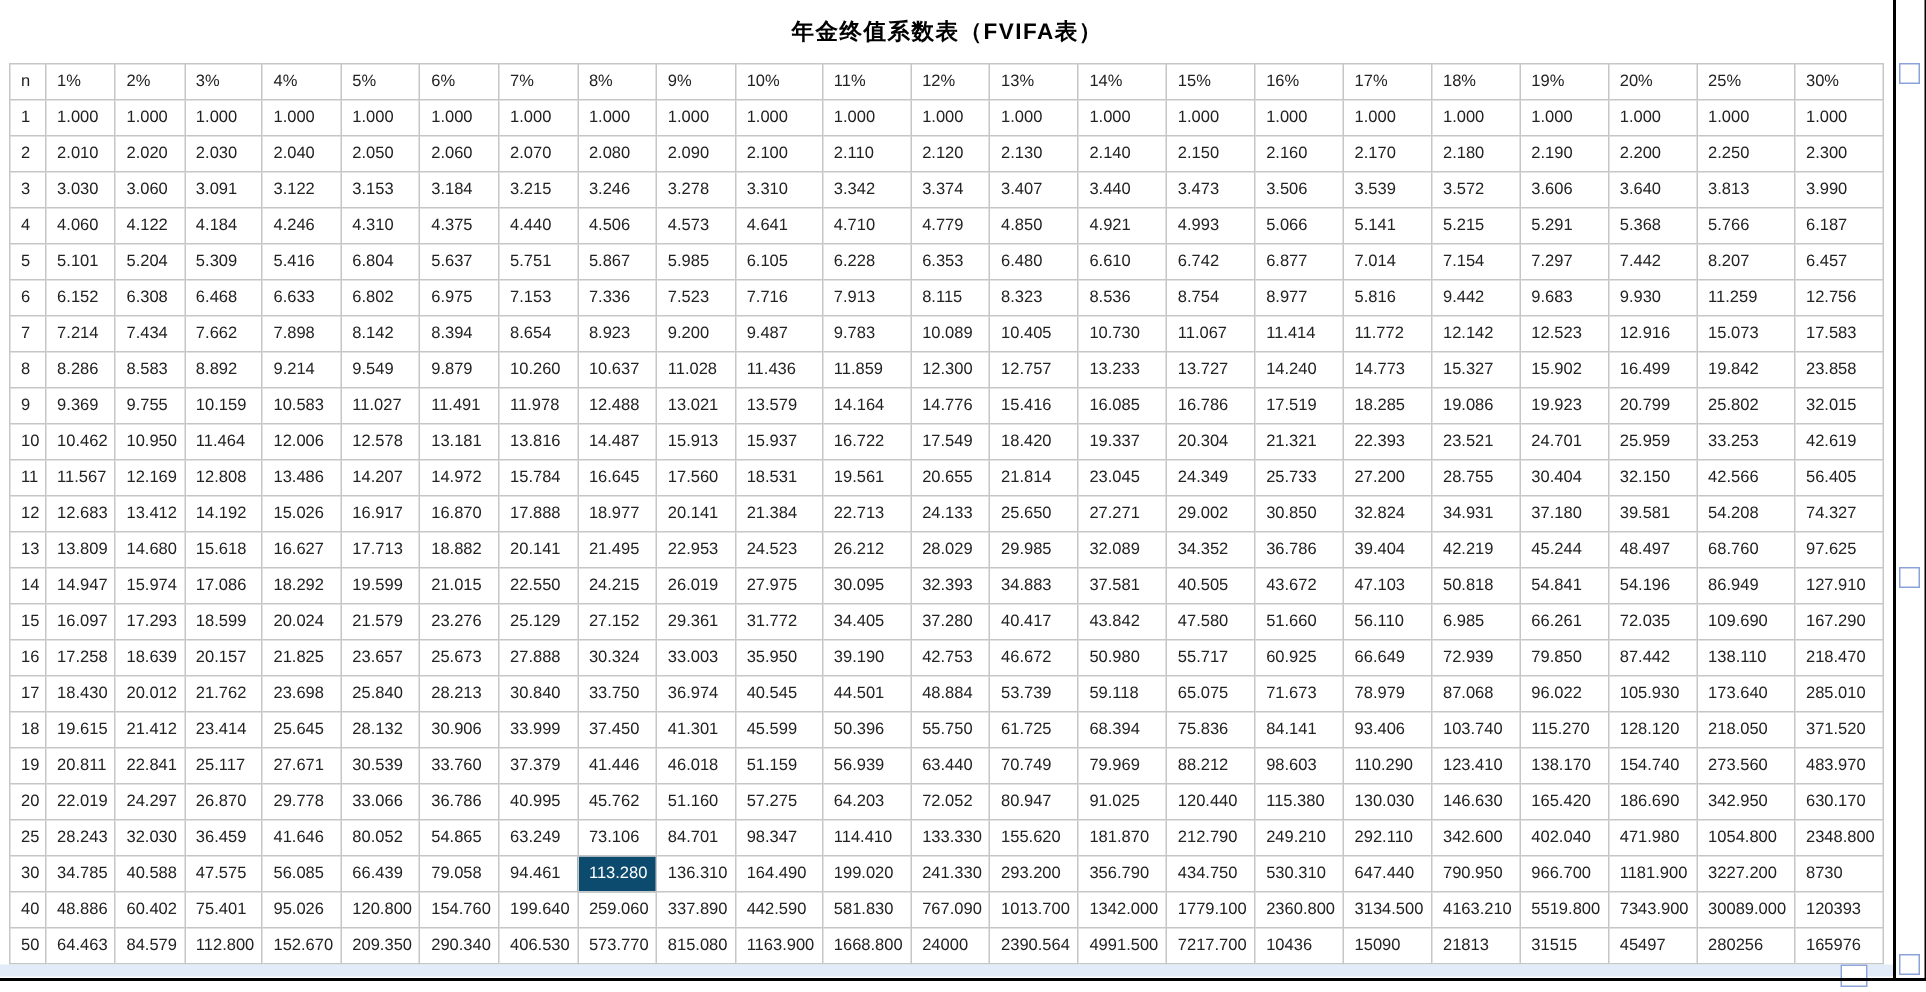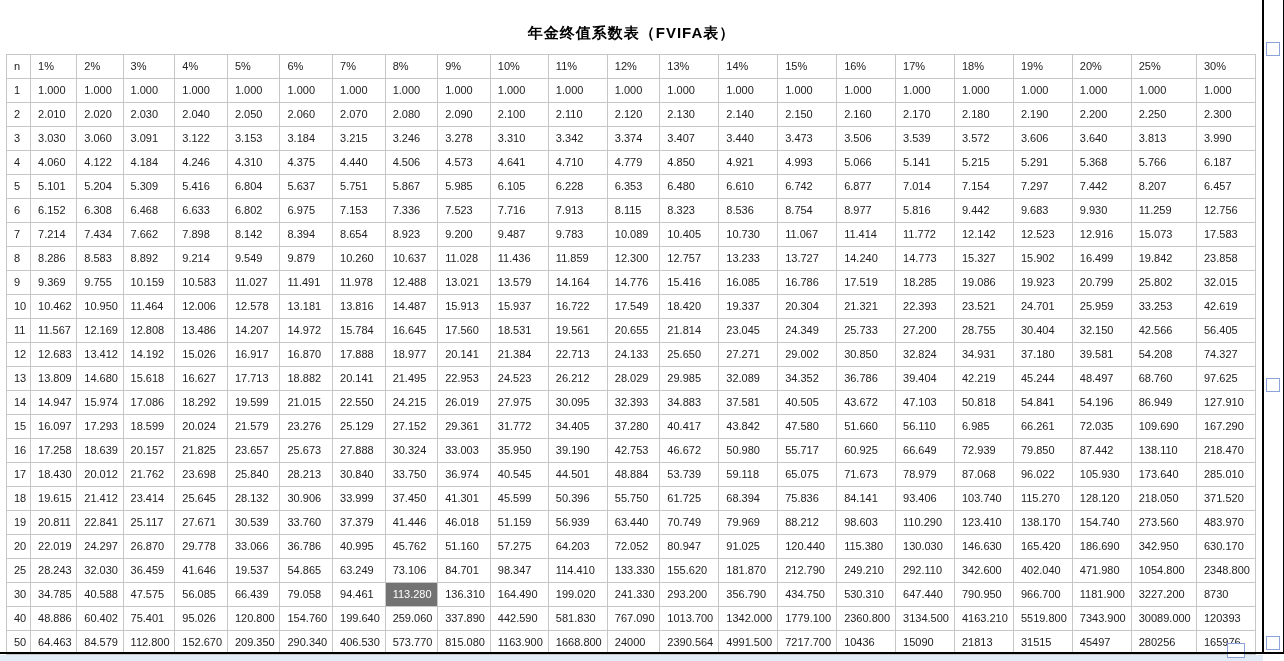--- a/index.html
+++ b/index.html
@@ -12,21 +12,21 @@
   }
   .content {
     position:absolute; left:0; top:0;
     width:1263px;
   }
   .page-title {
     text-align:center;
     font-size:15px;
     font-weight:bold;
     color:#000000;
-    padding-top:24px;
+    padding-top:12px;
     height:30px;
     letter-spacing:1px;
   }
   table.fvifa {
     border-collapse:collapse;
     margin-left:6px;
     width:1250px;
     table-layout:auto;
   }
   table.fvifa th, table.fvifa td {
@@ -35,21 +35,21 @@
     font-weight:normal;
     text-align:left;
     color:#222222;
     padding:4px 3px 4px 7px;
     line-height:15px;
     height:15px;
     white-space:nowrap;
     background:#ffffff;
   }
   table.fvifa td.hl {
-    background:#737373;
+    background:#0c4a6e;
     color:#ffffff;
   }
   .bottom-strip {
     margin-left:0px;
     width:1263px;
     height:8px;
     background:#e2ecf9;
   }
   .bottom-line {
     position:absolute; left:0; top:652px;
@@ -612,21 +612,21 @@
           <td>186.690</td>
           <td>342.950</td>
           <td>630.170</td>
         </tr>
         <tr>
           <td>25</td>
           <td>28.243</td>
           <td>32.030</td>
           <td>36.459</td>
           <td>41.646</td>
-          <td>19.537</td>
+          <td>80.052</td>
           <td>54.865</td>
           <td>63.249</td>
           <td>73.106</td>
           <td>84.701</td>
           <td>98.347</td>
           <td>114.410</td>
           <td>133.330</td>
           <td>155.620</td>
           <td>181.870</td>
           <td>212.790</td>

